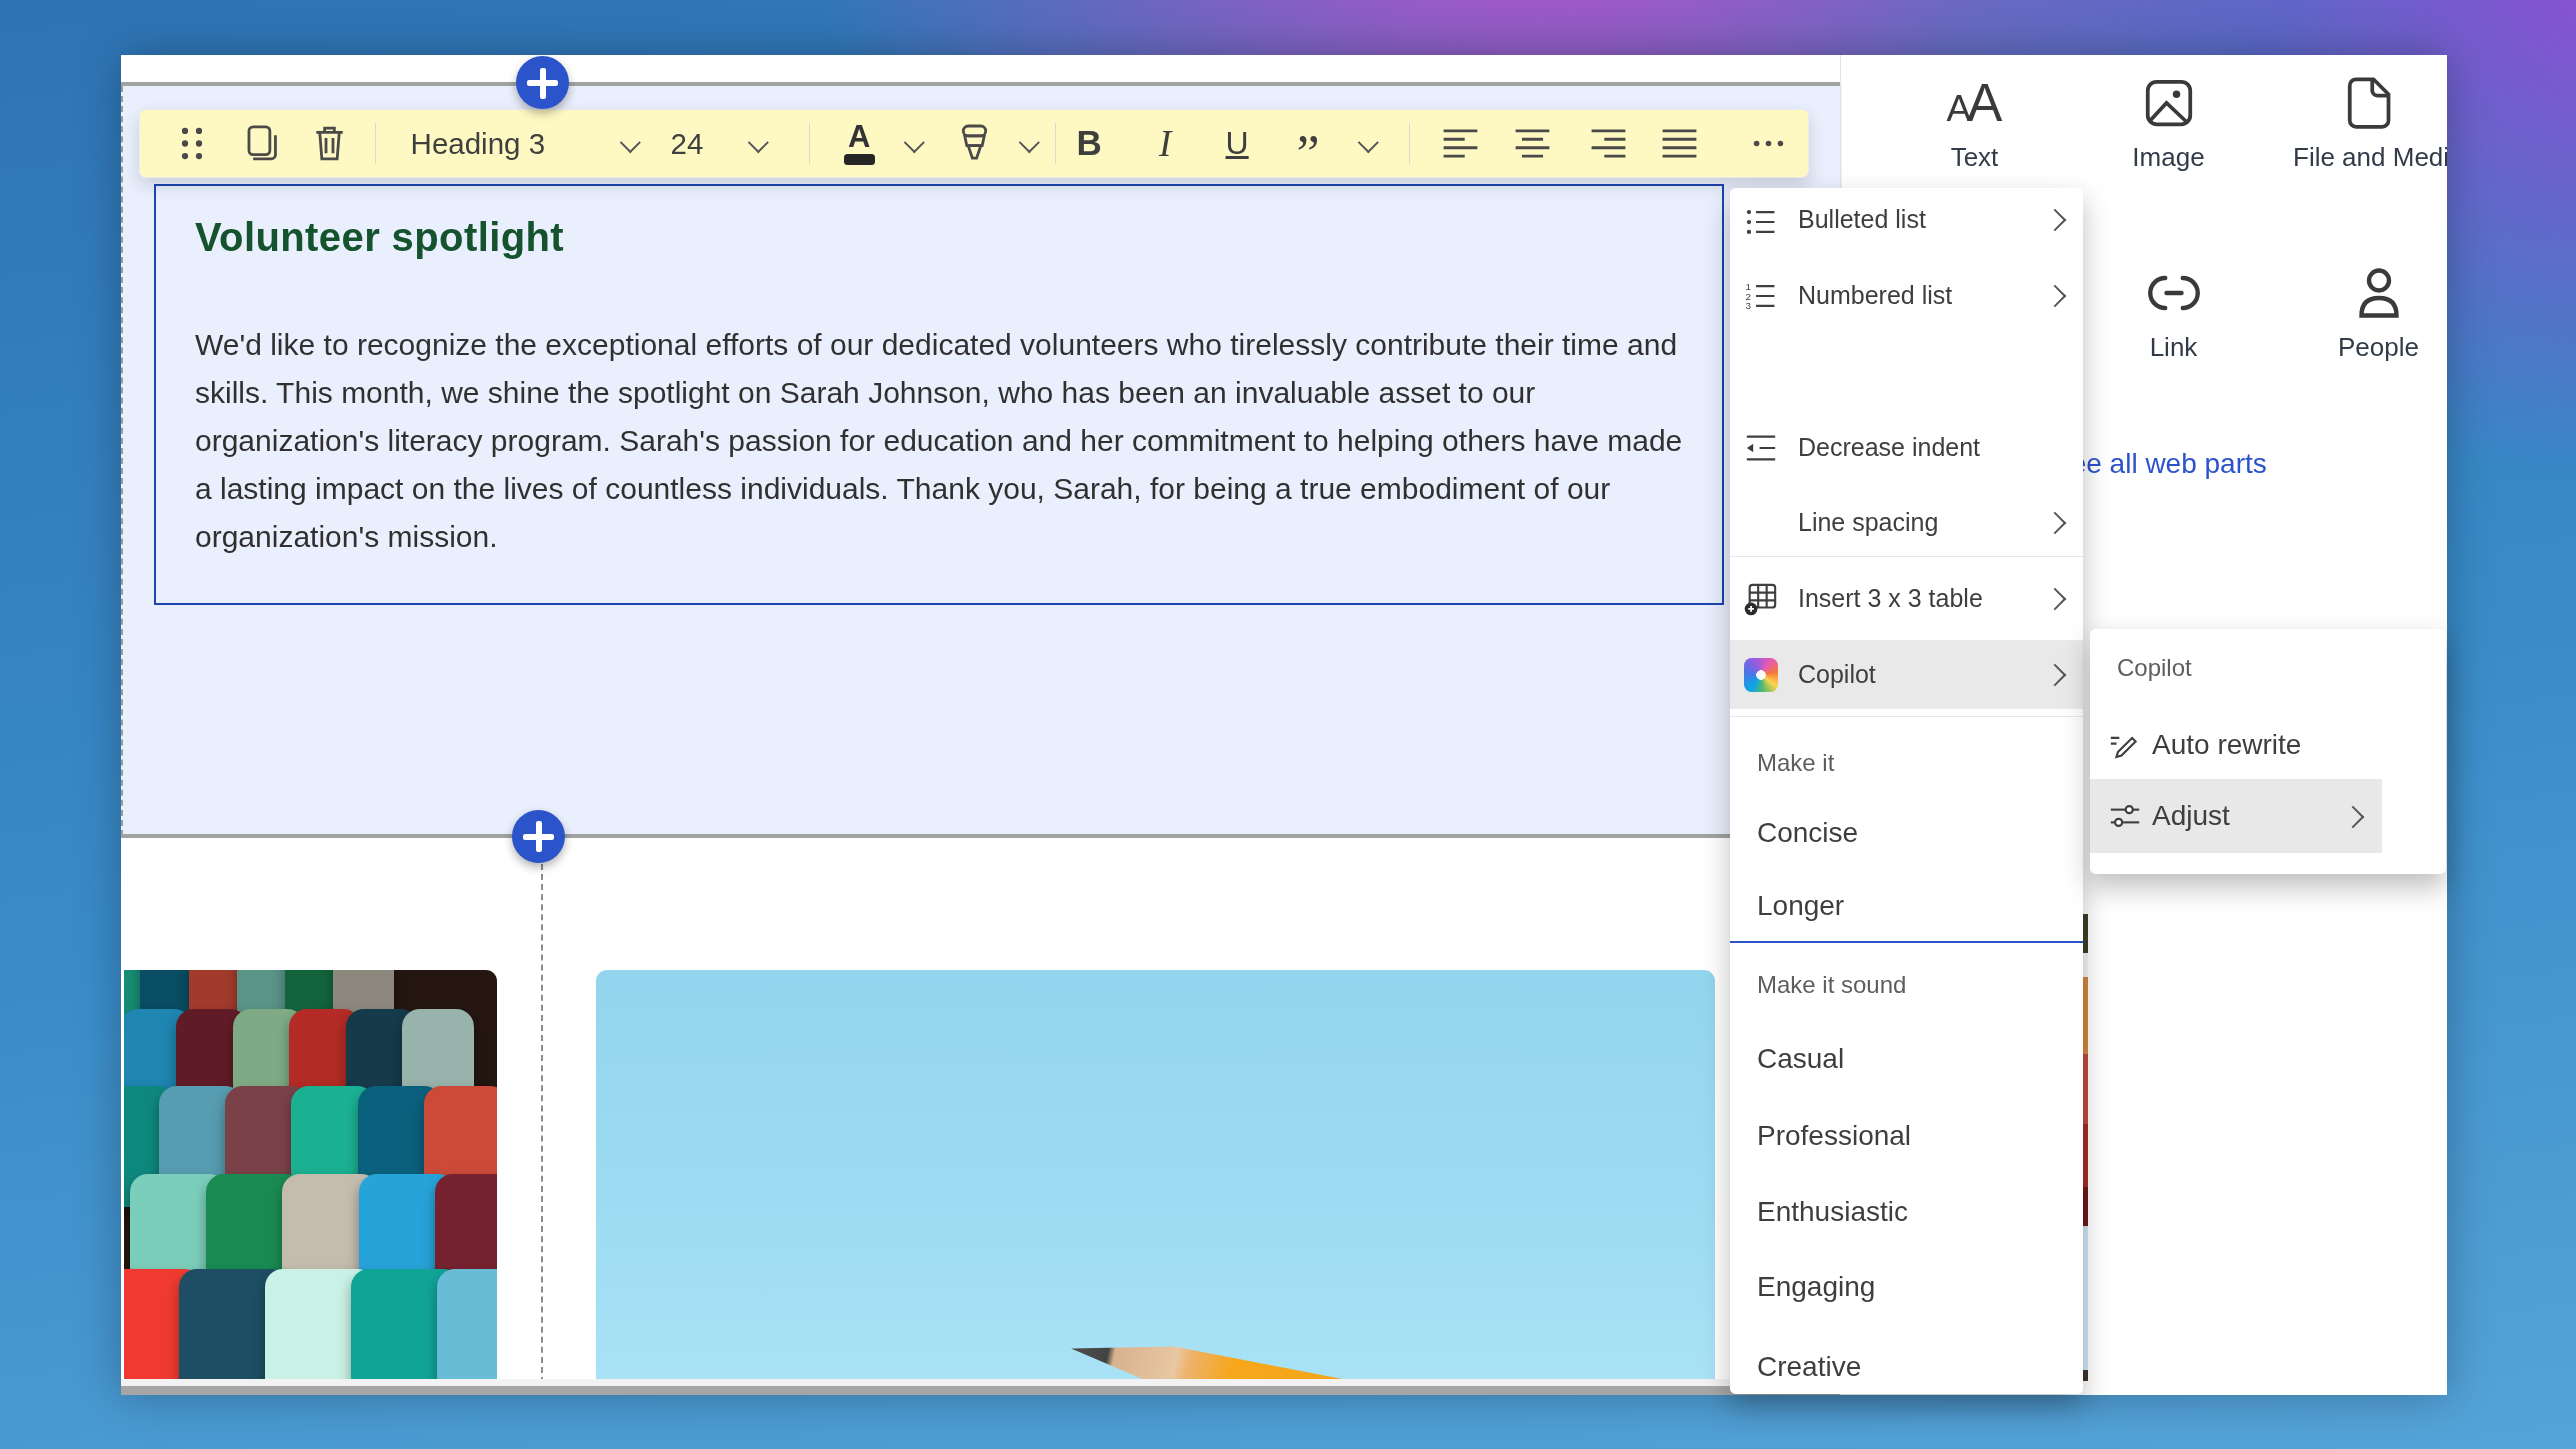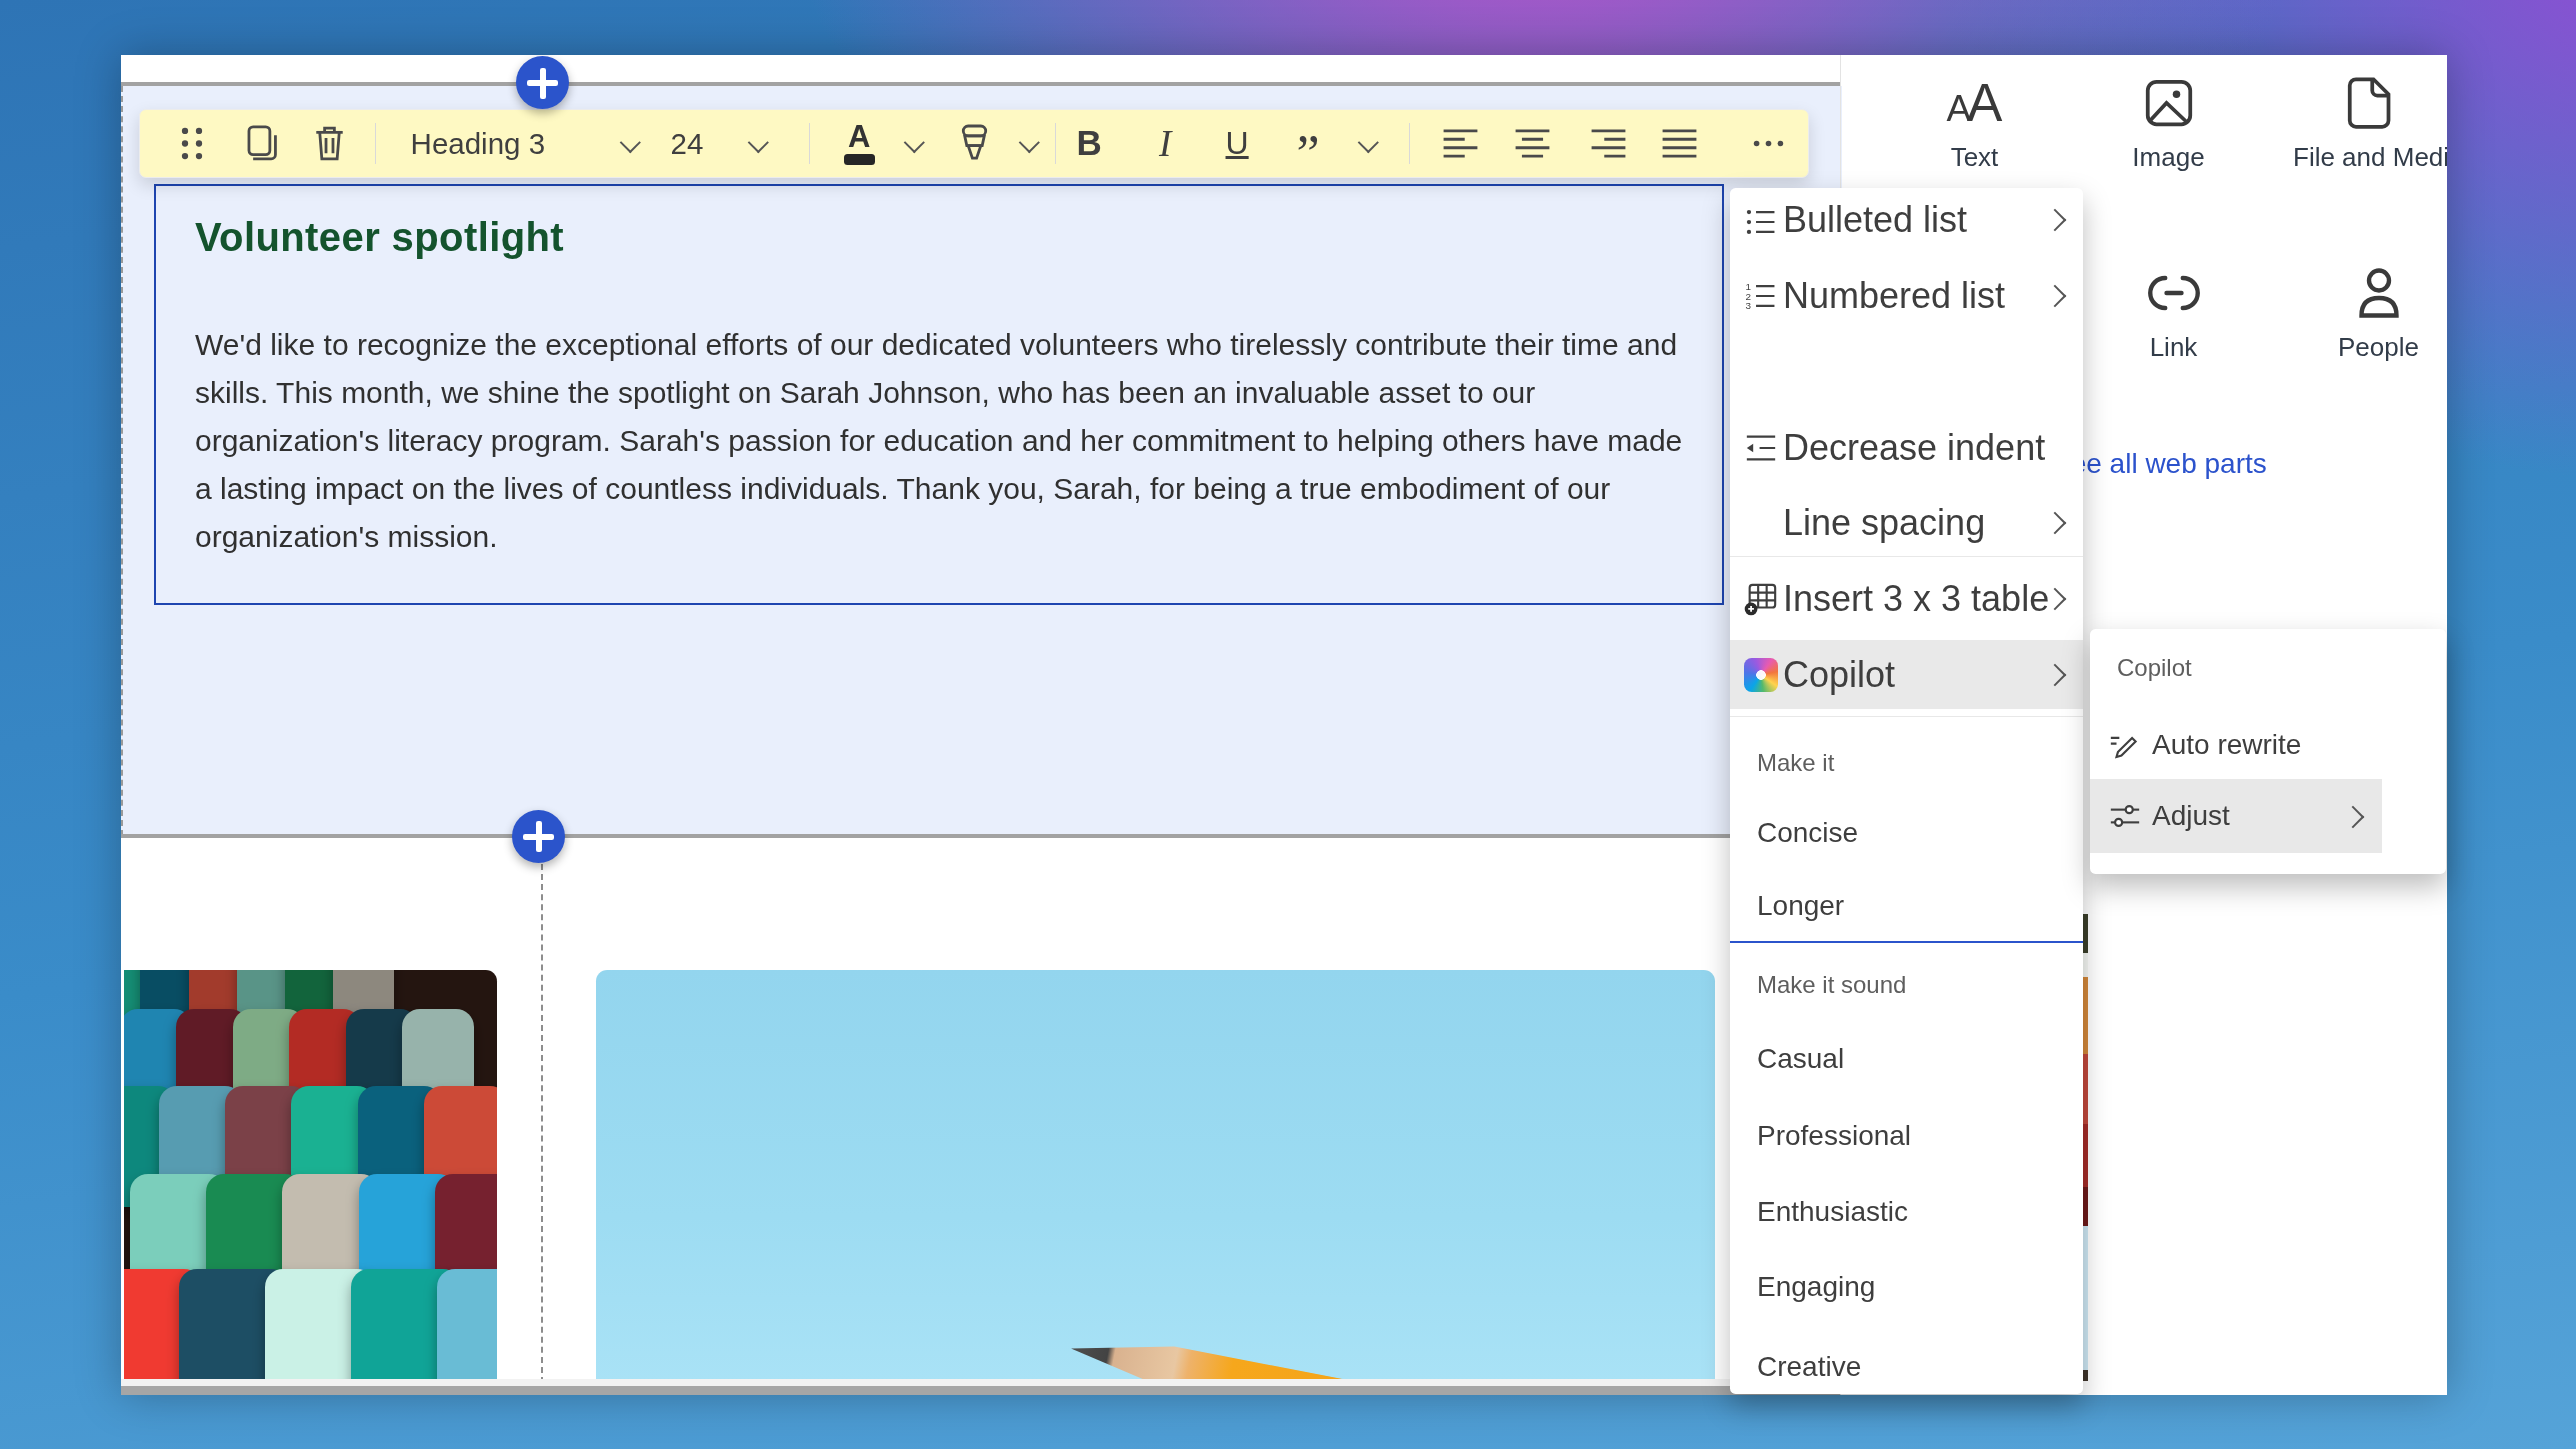--- a/index.html
+++ b/index.html
@@ -65,21 +65,21 @@
   .wp-item .glyph{height:67px;display:flex;align-items:center;justify-content:center;}
   .wp-label{font-size:26px;color:#323c49;margin-top:5.6px;white-space:nowrap;}
   .aa{font-weight:400;color:#3a3a3a;}
   .aa .a1{font-size:37px;}
   .aa .a2{font-size:53px;margin-left:-4.2px;}
   .seeall{position:absolute;left:1931px;top:393px;font-size:28px;color:#2b52cc;cursor:pointer;z-index:4;white-space:nowrap;}
   
   .menu{position:absolute;left:1730px;top:188px;width:353px;height:1206px;background:#fff;border-radius:5.6px;
         box-shadow:0 12.6px 28px rgba(0,0,0,.26);z-index:40;}
   .mi{position:absolute;left:0;width:353px;height:67px;cursor:pointer;}
-  .mi .lab{position:absolute;left:53px;top:0;height:67px;line-height:67px;font-size:36px;color:#3e3e3e;white-space:nowrap;}
+  .mi .lab{position:absolute;left:68px;top:0;height:67px;line-height:67px;font-size:25px;color:#3e3e3e;white-space:nowrap;}
   .mi .ic{position:absolute;left:14px;top:17px;width:34px;height:34px;}
   .mi .chev-r{position:absolute;right:19.7px;top:26px;width:14px;height:14px;border-right:2.5px solid #555;border-bottom:2.5px solid #555;transform:rotate(-45deg);}
   .mi.hl{background:#e9e9e9;}
   .mdiv{position:absolute;left:0;width:353px;height:1.4px;background:#e8e8e8;}
   .mdiv.blue{height:2.1px;background:#2b54cb;}
   .mhead{position:absolute;left:27px;height:56px;line-height:56px;font-size:24px;color:#5e5e5e;}
   .mopt{position:absolute;left:27px;width:302px;height:67px;line-height:67px;font-size:28px;color:#3e3e3e;cursor:pointer;}
   .copilot-logo{width:32px;height:32px;border-radius:7.7px;
      background:
        radial-gradient(circle at 50% 50%, rgba(255,255,255,.95) 0 19%, rgba(255,255,255,0) 21%),

